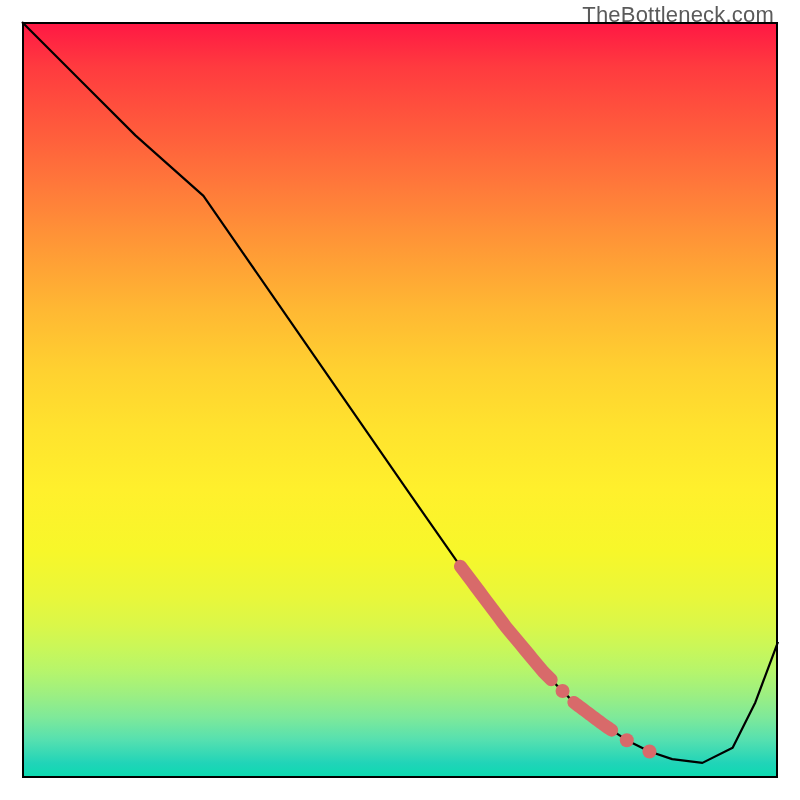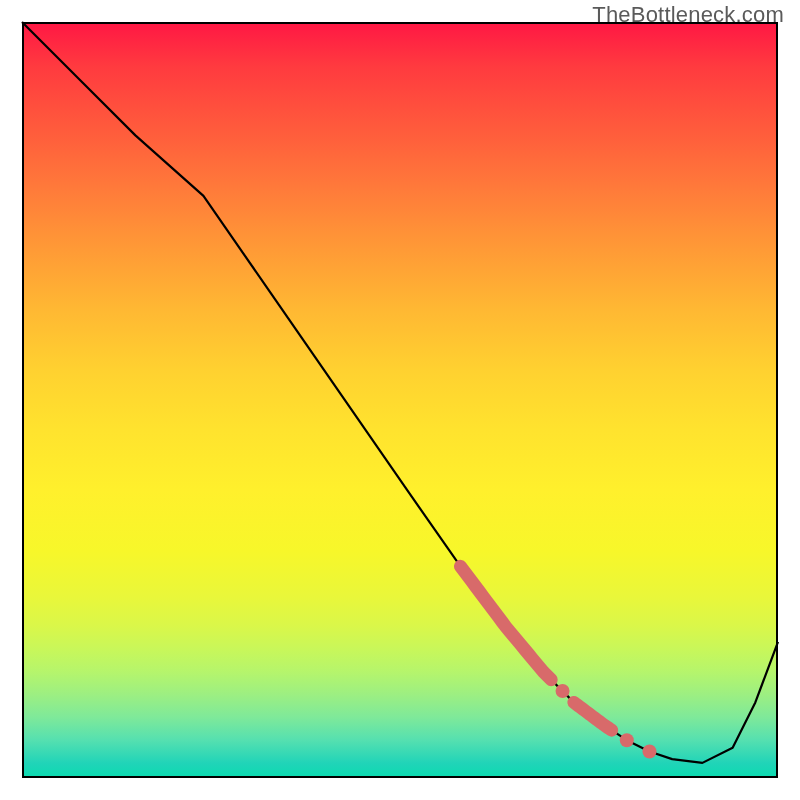--- a/index.html
+++ b/index.html
@@ -60,21 +60,21 @@
     position: absolute;
     left: 22px;
     top: 22px;
     width: 756px;
     height: 756px;
     overflow: visible;
   }
   .watermark {
     position: absolute;
     top: 2px;
-    right: 16px;
+    right: 26px;
     color: #5a5a5a;
     font-size: 22px;
     font-weight: 500;
     letter-spacing: 0.2px;
   }
 </style>
 </head>
 <body>
 
 <div class="chart-container">

